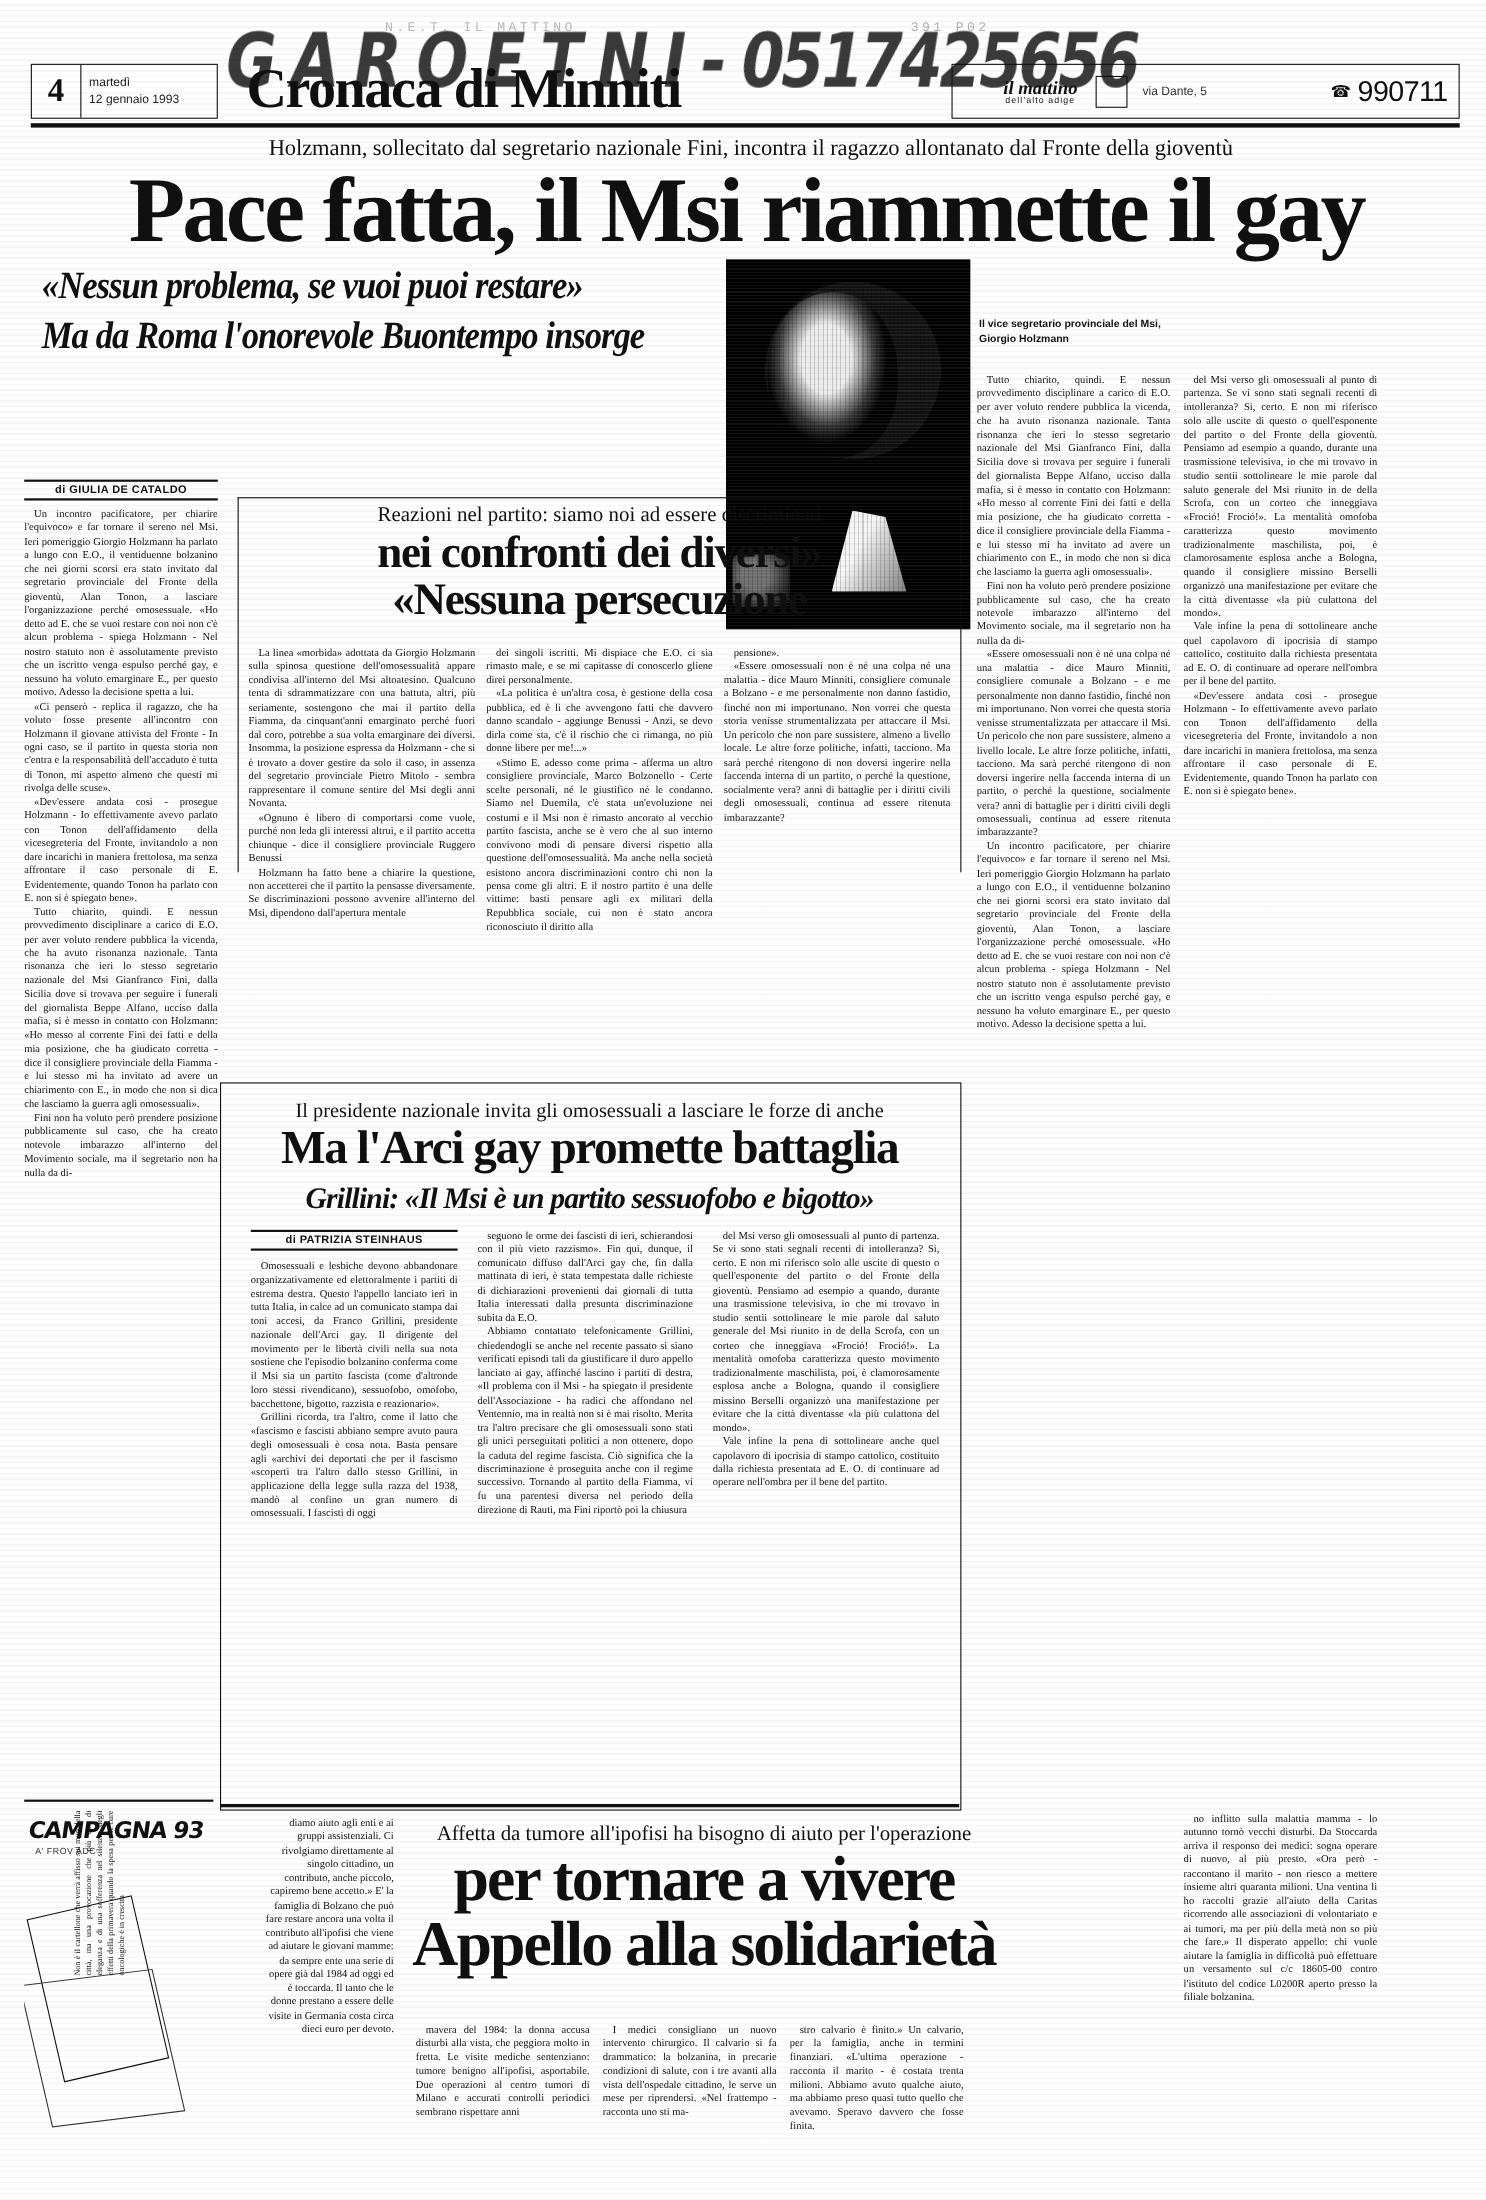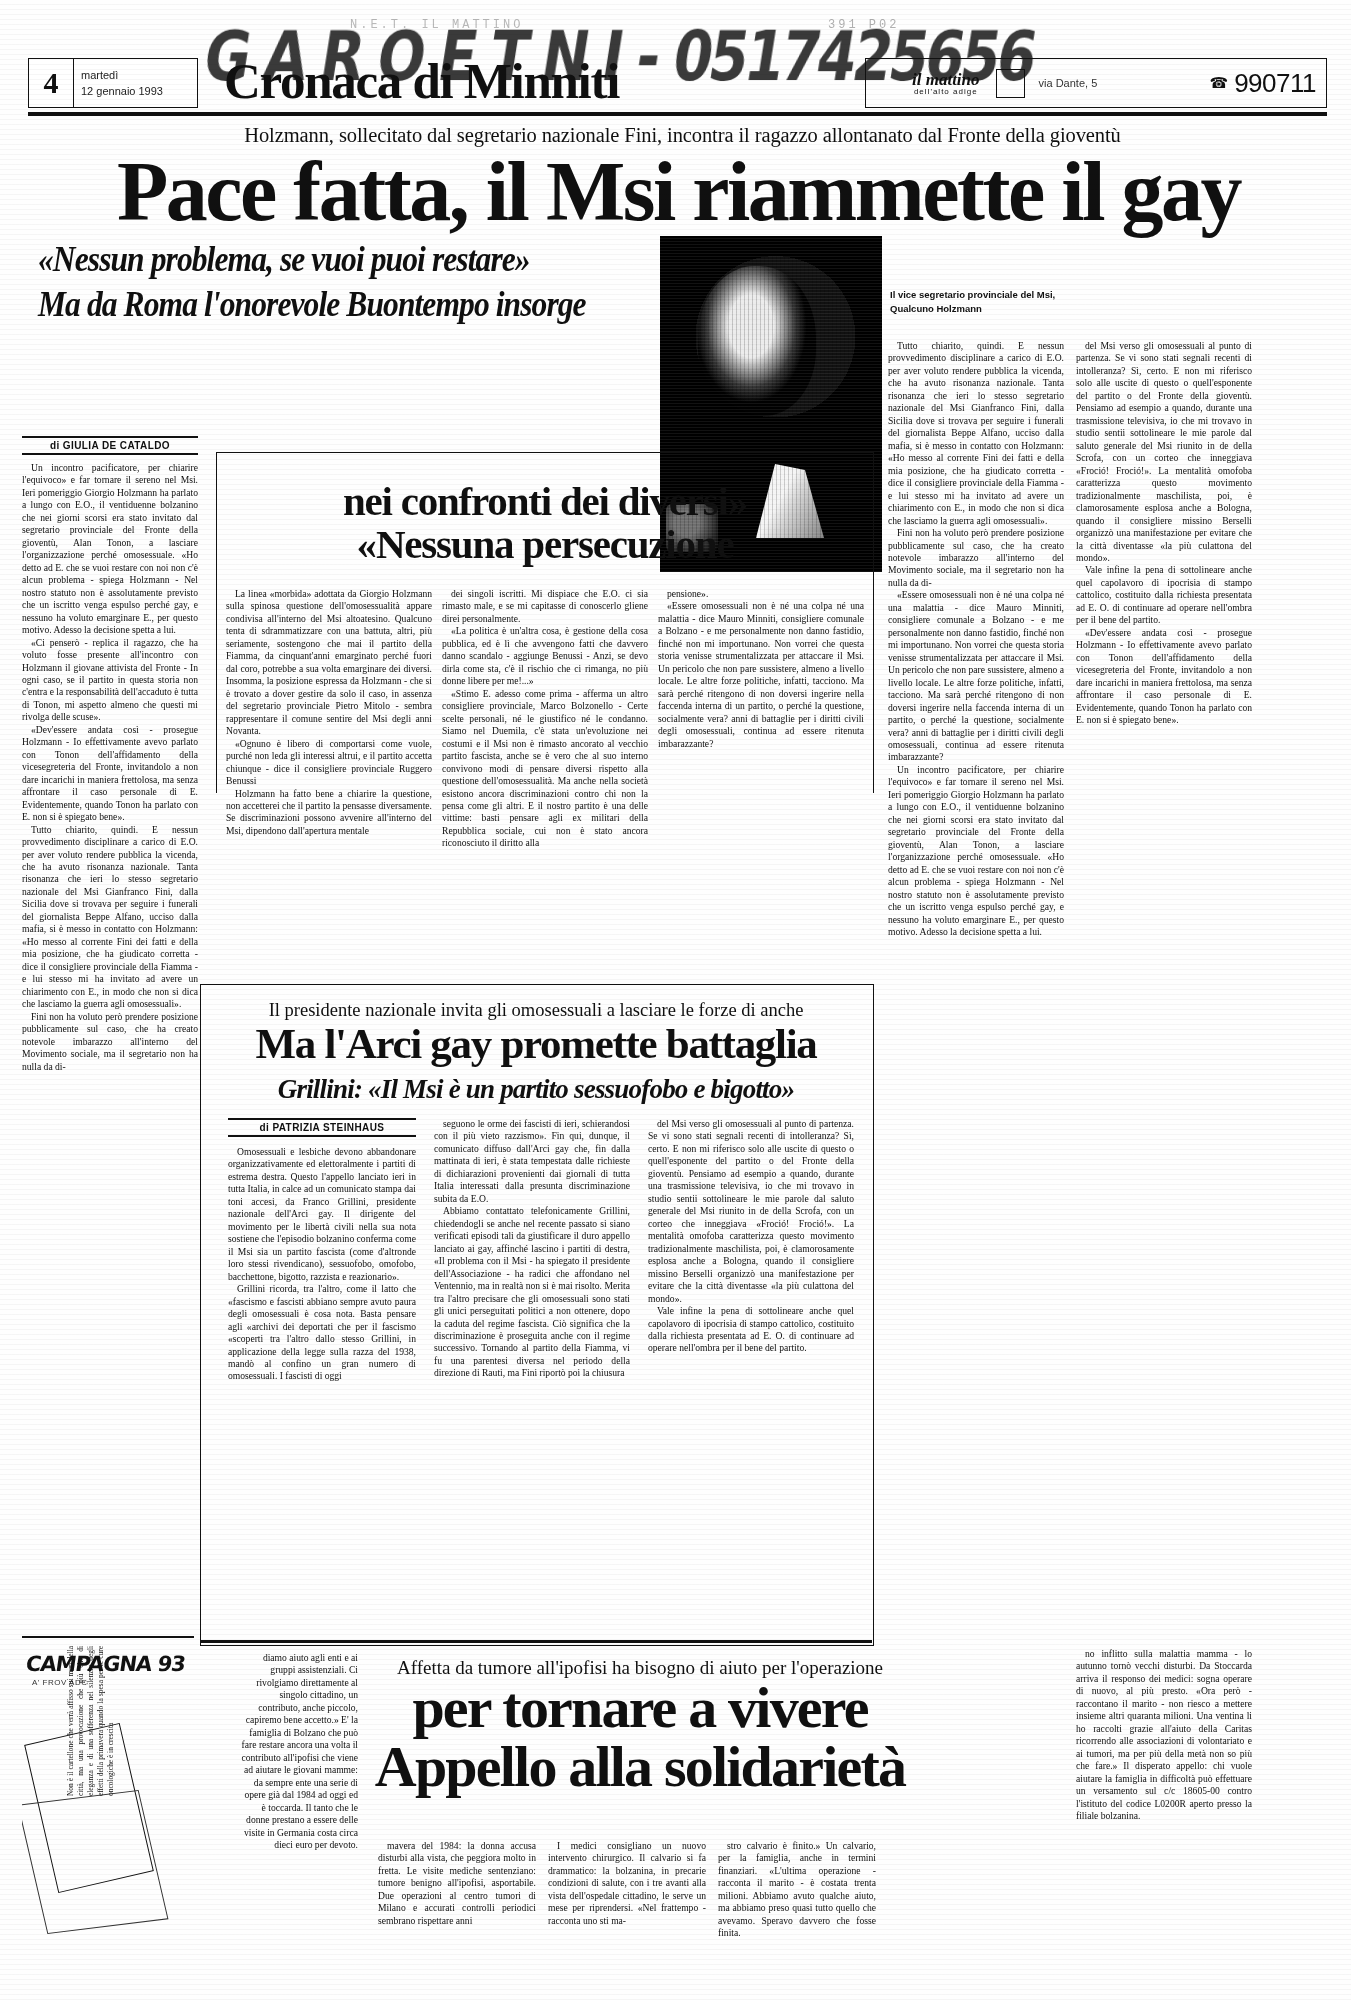--- a/index.html
+++ b/index.html
@@ -182,33 +182,34 @@
   <div class="mainHead">Pace fatta, il Msi riammette il gay</div>
   <div class="sub1">«Nessun problema, se vuoi puoi restare»</div>
   <div class="sub2">Ma da Roma l'onorevole Buontempo insorge</div>
 
   <div class="photo">
     <div class="face"></div>
     <div class="shirt"></div>
     <div class="spk"></div>
     <div class="grain"></div>
   </div>
-  <div class="photoCap">Il vice segretario provinciale del Msi, Qualcuno Holzmann</div>
+  <div class="photoCap">Il vice segretario provinciale del Msi, Giorgio Holzmann</div>
 
   <div class="bylineBox" style="left:22px;top:436px;width:176px;">di GIULIA DE CATALDO</div>
 
   <div class="col" style="left:22px;top:462px;width:176px;height:770px;">
     <p class="first">Un incontro pacificatore, per chiarire l'equivoco» e far tornare il sereno nel Msi. Ieri pomeriggio Giorgio Holzmann ha parlato a lungo con E.O., il ventiduenne bolzanino che nei giorni scorsi era stato invitato dal segretario provinciale del Fronte della gioventù, Alan Tonon, a lasciare l'organizzazione perché omosessuale. «Ho detto ad E. che se vuoi restare con noi non c'è alcun problema - spiega Holzmann - Nel nostro statuto non è assolutamente previsto che un iscritto venga espulso perché gay, e nessuno ha voluto emarginare E., per questo motivo. Adesso la decisione spetta a lui.</p>
     <p>«Ci penserò - replica il ragazzo, che ha voluto fosse presente all'incontro con Holzmann il giovane attivista del Fronte - In ogni caso, se il partito in questa storia non c'entra e la responsabilità dell'accaduto è tutta di Tonon, mi aspetto almeno che questi mi rivolga delle scuse».</p>
     <p>«Dev'essere andata così - prosegue Holzmann - Io effettivamente avevo parlato con Tonon dell'affidamento della vicesegreteria del Fronte, invitandolo a non dare incarichi in maniera frettolosa, ma senza affrontare il caso personale di E. Evidentemente, quando Tonon ha parlato con E. non si è spiegato bene».</p>
     <p>Tutto chiarito, quindi. E nessun provvedimento disciplinare a carico di E.O. per aver voluto rendere pubblica la vicenda, che ha avuto risonanza nazionale. Tanta risonanza che ieri lo stesso segretario nazionale del Msi Gianfranco Fini, dalla Sicilia dove si trovava per seguire i funerali del giornalista Beppe Alfano, ucciso dalla mafia, si è messo in contatto con Holzmann: «Ho messo al corrente Fini dei fatti e della mia posizione, che ha giudicato corretta - dice il consigliere provinciale della Fiamma - e lui stesso mi ha invitato ad avere un chiarimento con E., in modo che non si dica che lasciamo la guerra agli omosessuali».</p>
     <p>Fini non ha voluto però prendere posizione pubblicamente sul caso, che ha creato notevole imbarazzo all'interno del Movimento sociale, ma il segretario non ha nulla da di-</p>
   </div>
 
   <div class="box1"></div>
+  <div class="b1kick">Reazioni nel partito: siamo noi ad essere discriminati</div>
   <div class="b1head">
     <div>nei confronti dei diversi»</div>
     <div>«Nessuna persecuzione</div>
   </div>
   <div class="col" style="left:226px;top:588px;width:206px;height:200px;">
     <p class="first">La linea «morbida» adottata da Giorgio Holzmann sulla spinosa questione dell'omosessualità appare condivisa all'interno del Msi altoatesino. Qualcuno tenta di sdrammatizzare con una battuta, altri, più seriamente, sostengono che mai il partito della Fiamma, da cinquant'anni emarginato perché fuori dal coro, potrebbe a sua volta emarginare dei diversi. Insomma, la posizione espressa da Holzmann - che si è trovato a dover gestire da solo il caso, in assenza del segretario provinciale Pietro Mitolo - sembra rappresentare il comune sentire del Msi degli anni Novanta.</p>
     <p>«Ognuno è libero di comportarsi come vuole, purché non leda gli interessi altrui, e il partito accetta chiunque - dice il consigliere provinciale Ruggero Benussi</p>
     <p>Holzmann ha fatto bene a chiarire la questione, non accetterei che il partito la pensasse diversamente. Se discriminazioni possono avvenire all'interno del Msi, dipendono dall'apertura mentale</p>
   </div>
   <div class="col" style="left:442px;top:588px;width:206px;height:200px;">

